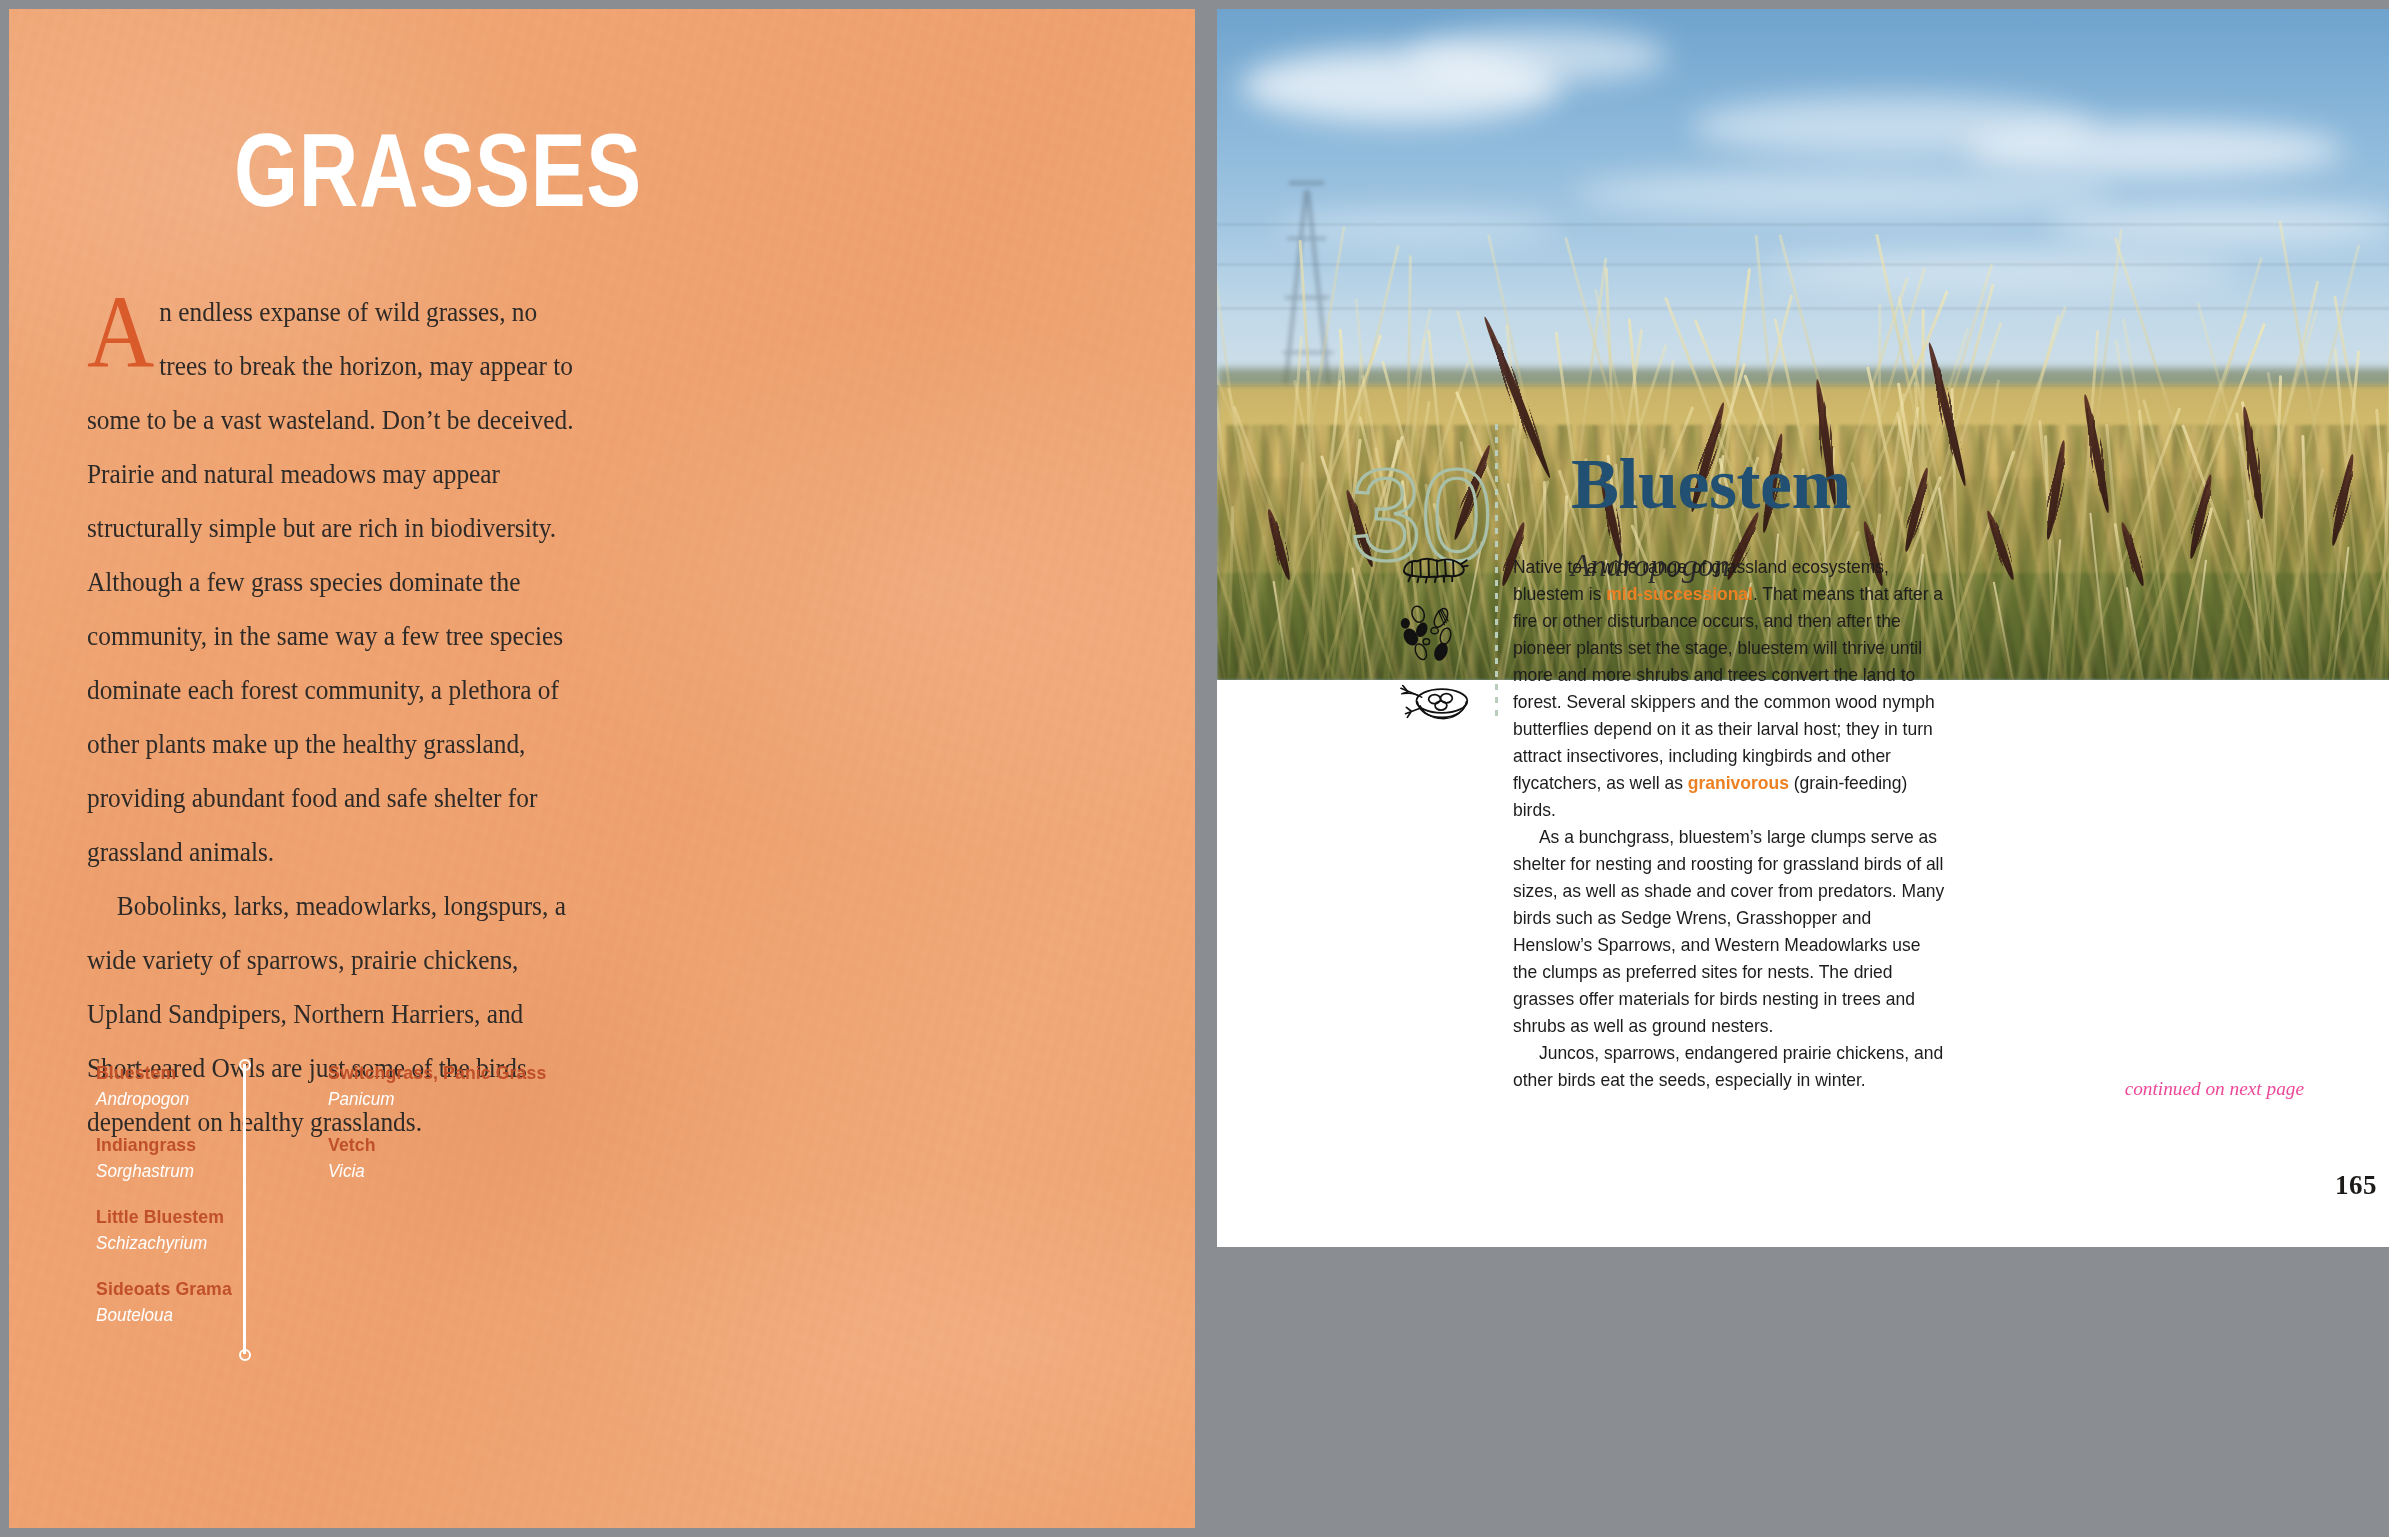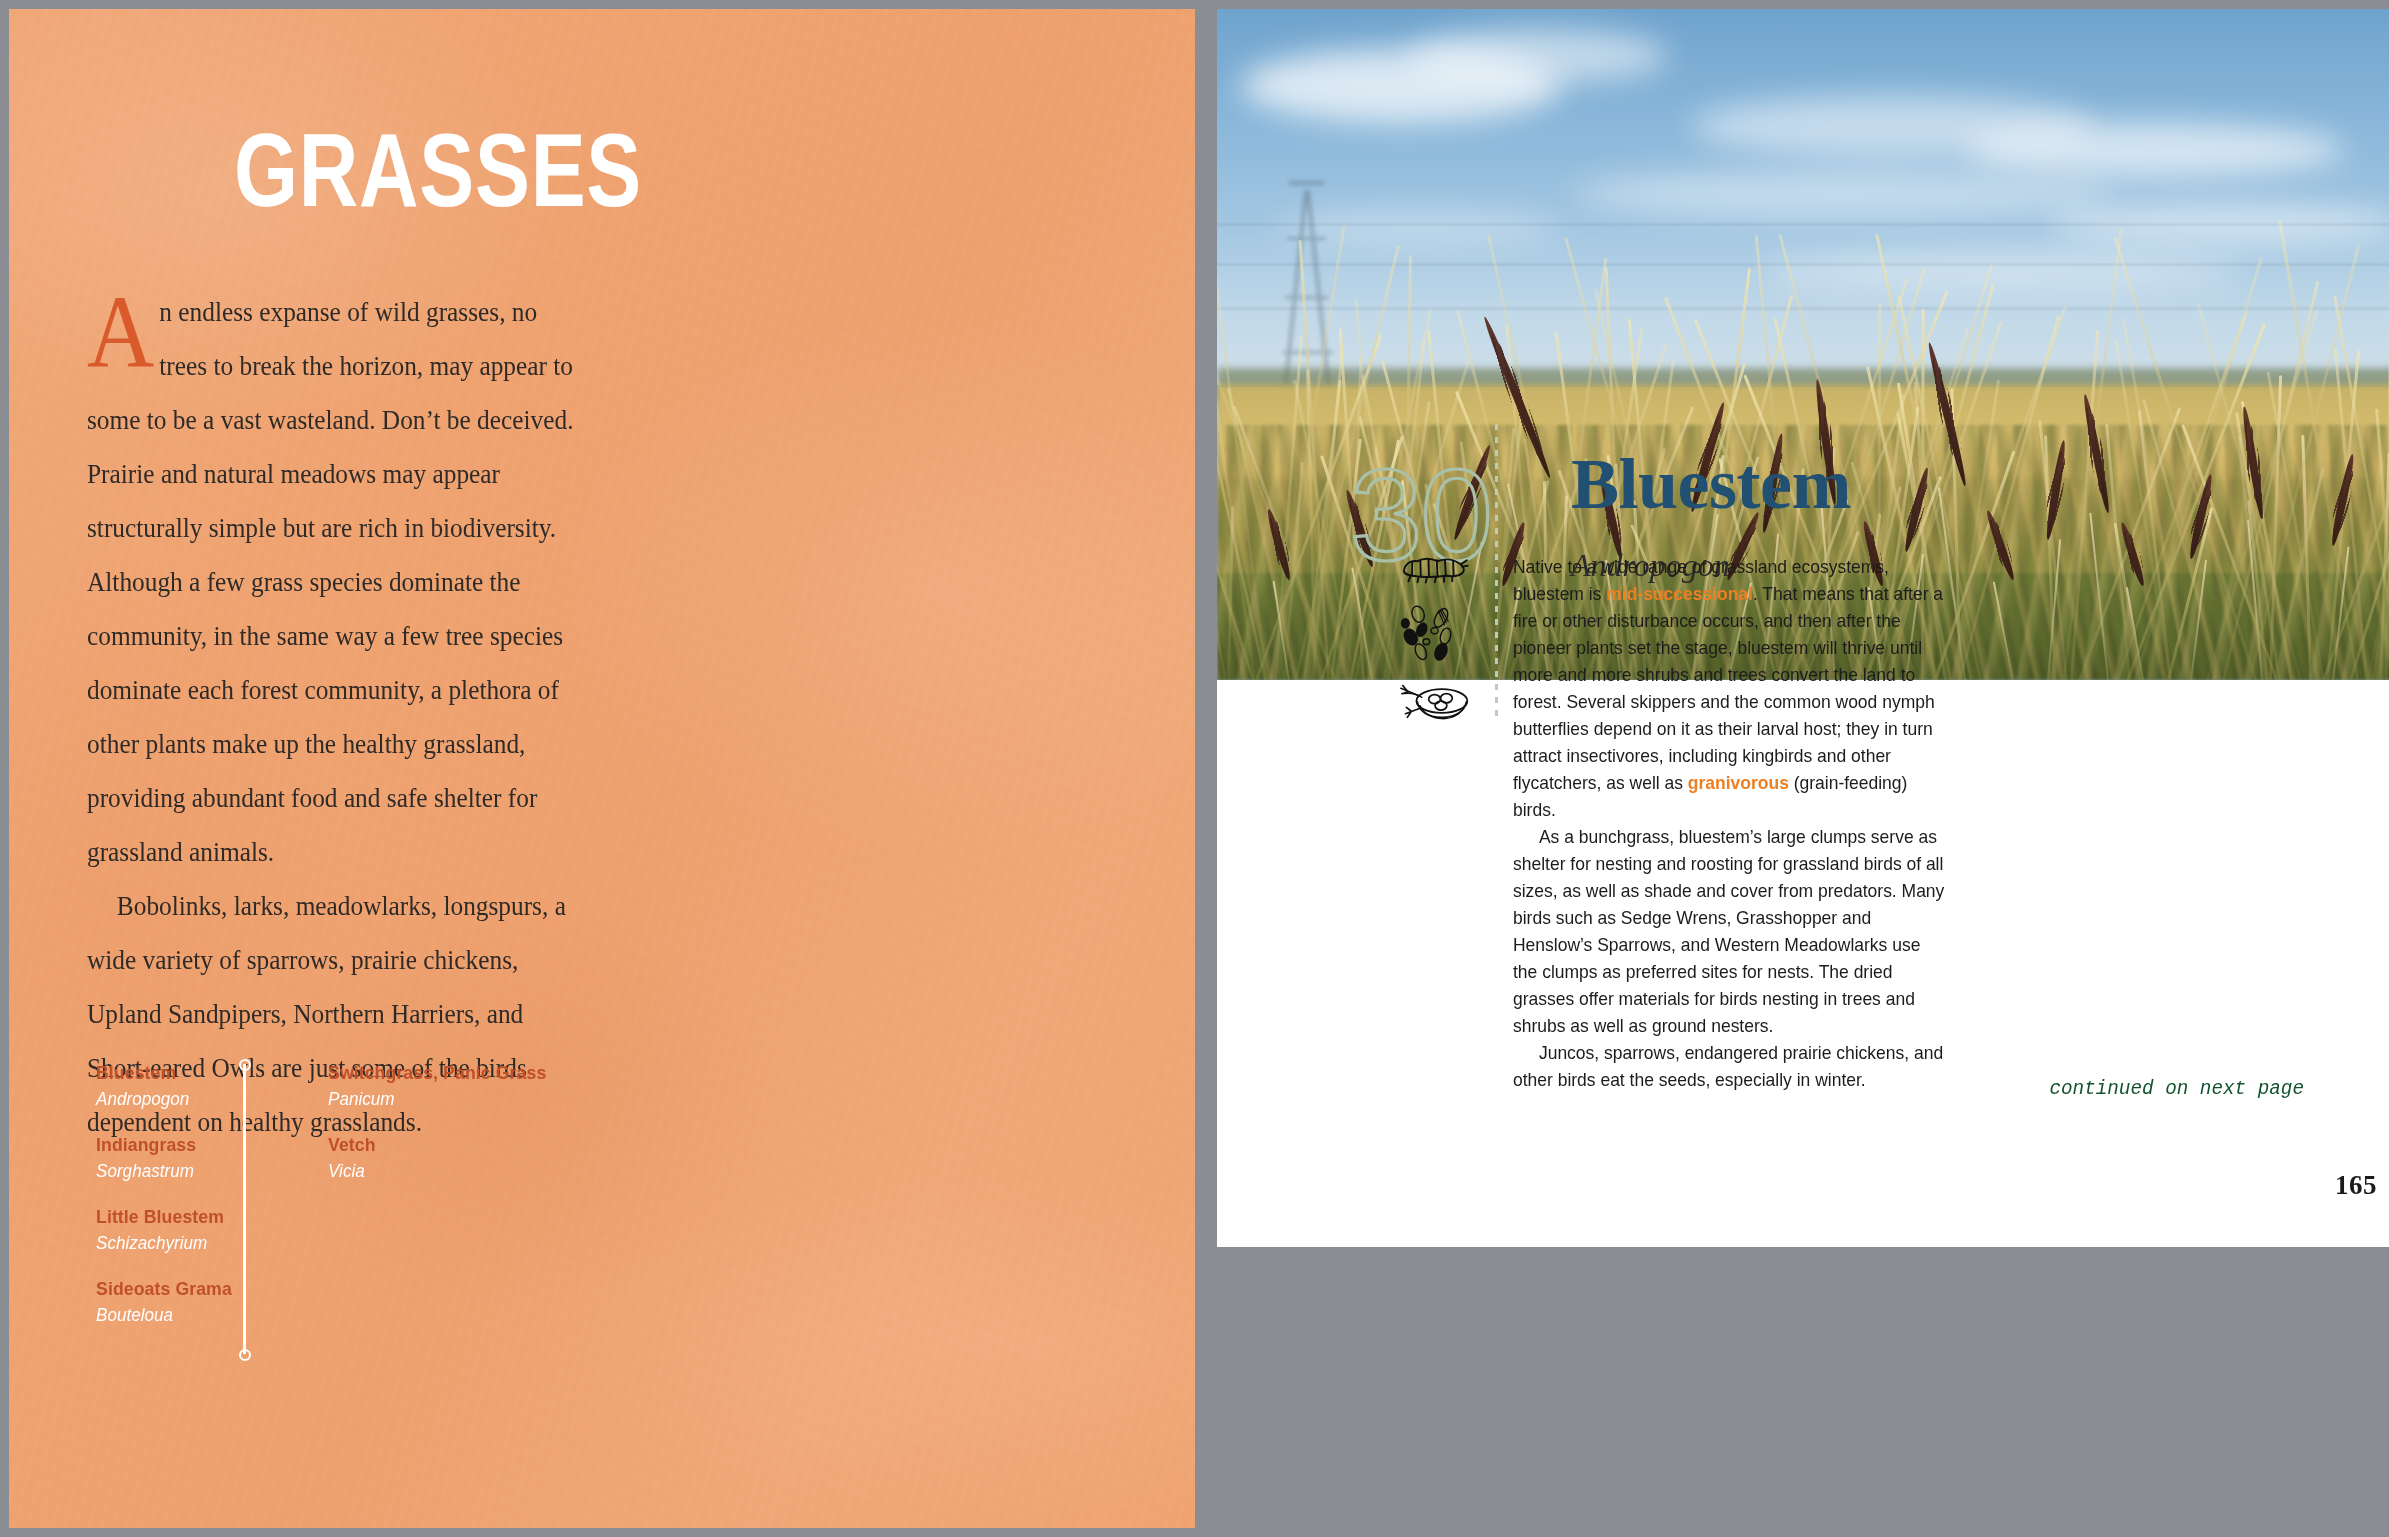--- a/index.html
+++ b/index.html
@@ -216,22 +216,22 @@
     position:absolute;left:296px;top:544px;width:460px;
     font-family:"Liberation Sans",sans-serif;
     font-size:18.6px;line-height:27px;color:#1c1c1c;
     transform:scaleX(.94);transform-origin:left top;
   }
   .rp-body p{margin:0;}
   .rp-body p.indent{text-indent:27.6px;}
   .hl{color:#ed8022;font-weight:700;}
   .continued{
     position:absolute;right:99px;top:1069px;
-    font-family:Liberation Mono, monospace;font-style:italic;
-    font-size:19.3px;color:#14532d;
+    font-family:Liberation Serif, serif;font-style:italic;
+    font-size:19.3px;color:#ec4899;
   }
   .folio-right{
     position:absolute;right:26px;bottom:46px;
     font-family:"Liberation Serif",serif;font-weight:700;
     font-size:27px;color:#1d1b19;letter-spacing:0.5px;
   }
 </style>
 </head>
 <body>
 

